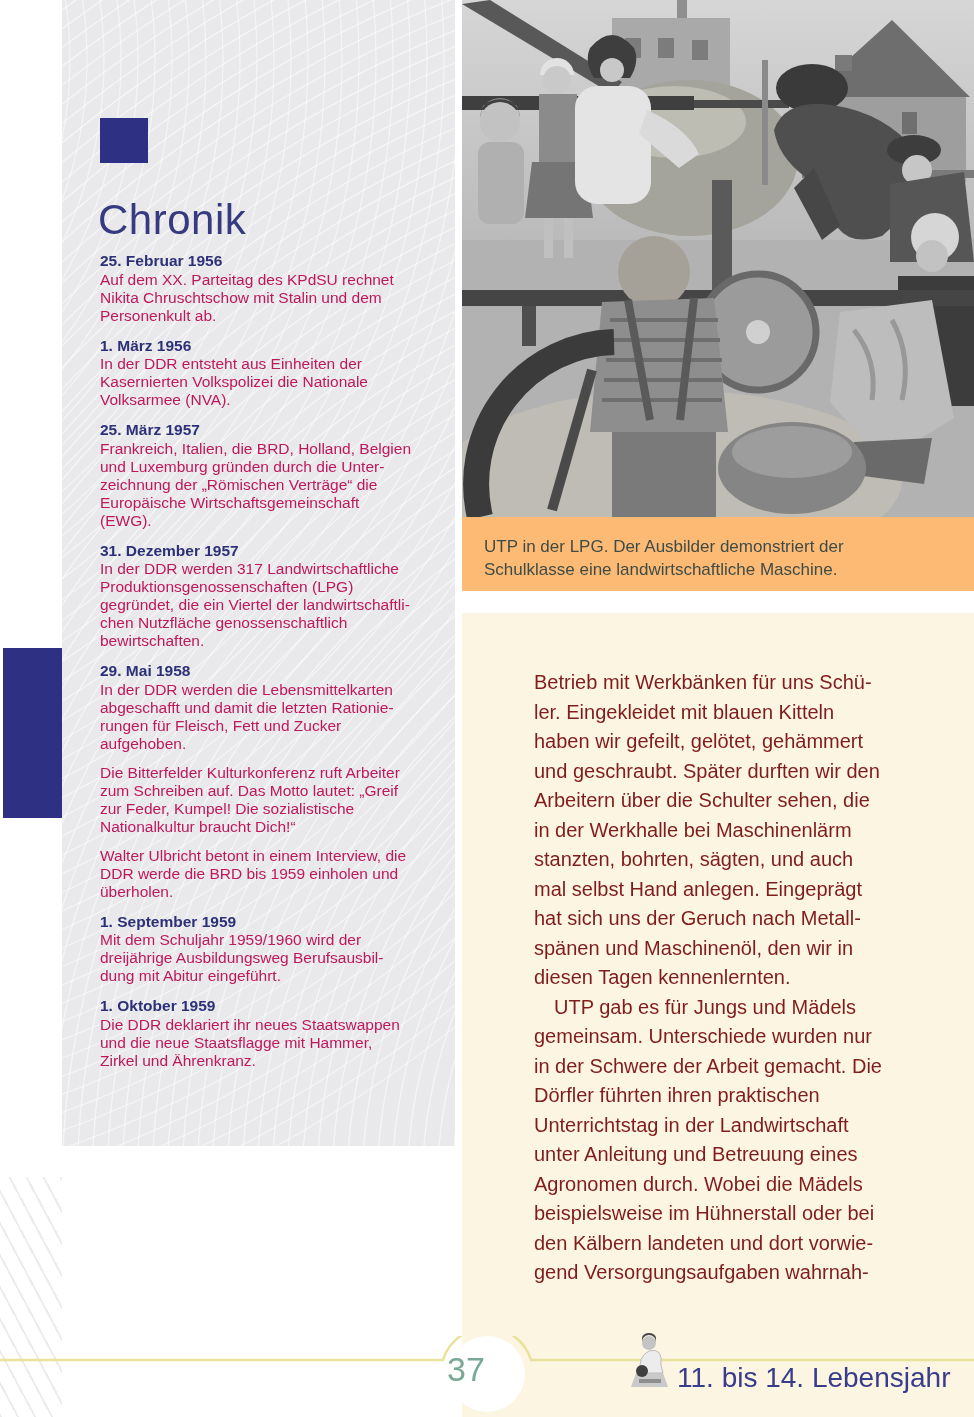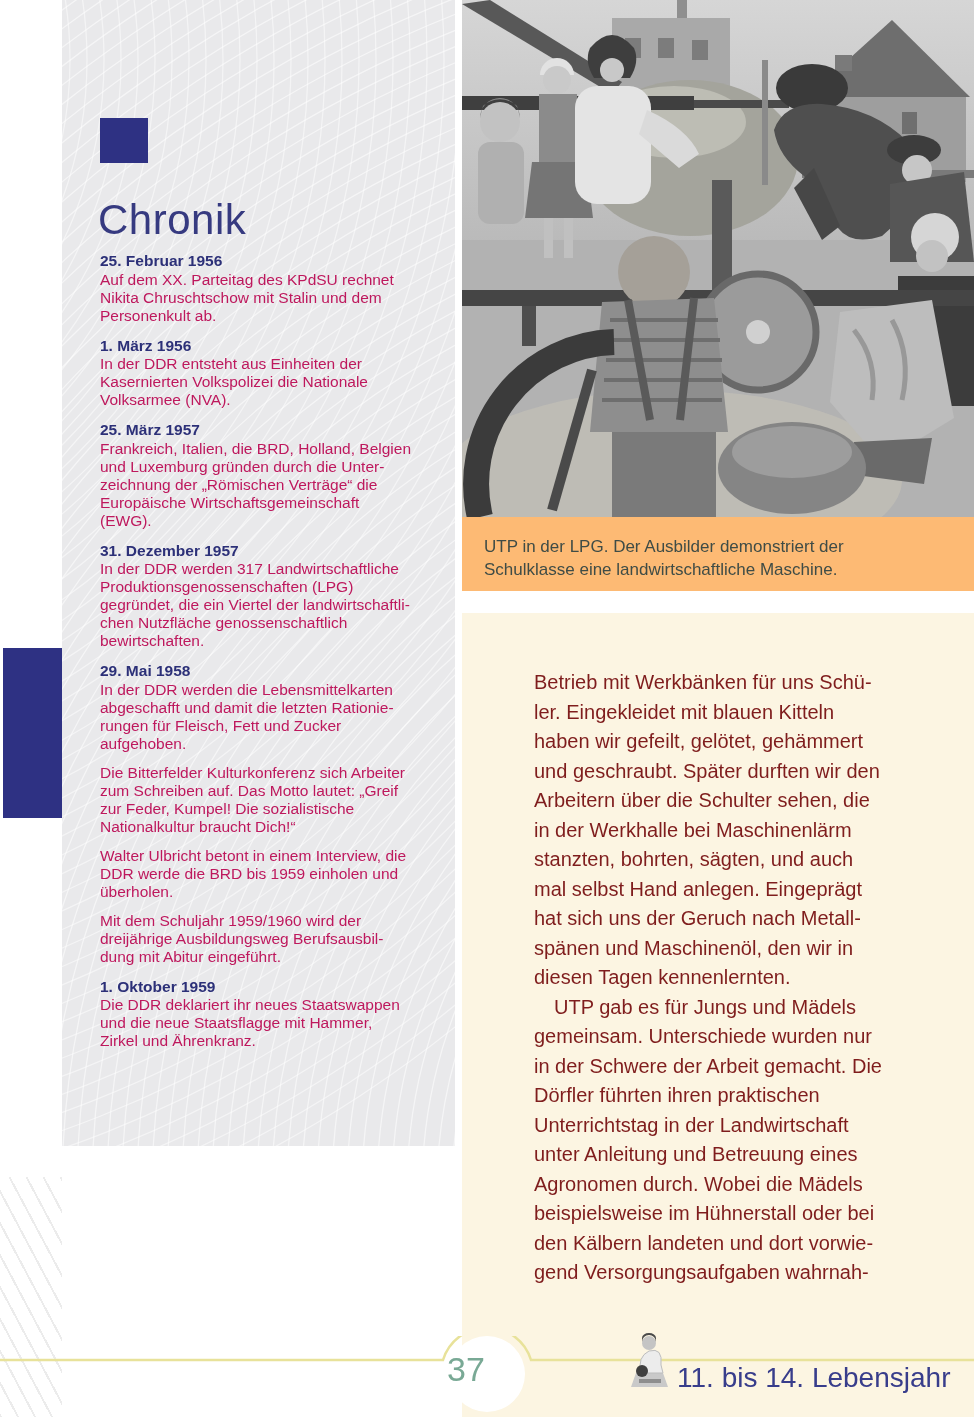--- a/index.html
+++ b/index.html
@@ -224,31 +224,32 @@
 bewirtschaften.</div>
       </div>
       <div class="entry">
         <div class="entry-date">29. Mai 1958</div>
         <div class="entry-text">In der DDR werden die Lebensmittelkarten
 abgeschafft und damit die letzten Rationie-
 rungen für Fleisch, Fett und Zucker
 aufgehoben.</div>
       </div>
       <div class="entry">
-        <div class="entry-text">Die Bitterfelder Kulturkonferenz sich Arbeiter
+        <div class="entry-text">Die Bitterfelder Kulturkonferenz ruft Arbeiter
 zum Schreiben auf. Das Motto lautet: „Greif
 zur Feder, Kumpel! Die sozialistische
 Nationalkultur braucht Dich!“</div>
       </div>
       <div class="entry">
         <div class="entry-text">Walter Ulbricht betont in einem Interview, die
 DDR werde die BRD bis 1959 einholen und
 überholen.</div>
       </div>
       <div class="entry">
+        <div class="entry-date">1. September 1959</div>
         <div class="entry-text">Mit dem Schuljahr 1959/1960 wird der
 dreijährige Ausbildungsweg Berufsausbil-
 dung mit Abitur eingeführt.</div>
       </div>
       <div class="entry">
         <div class="entry-date">1. Oktober 1959</div>
         <div class="entry-text">Die DDR deklariert ihr neues Staatswappen
 und die neue Staatsflagge mit Hammer,
 Zirkel und Ährenkranz.</div>
       </div>

